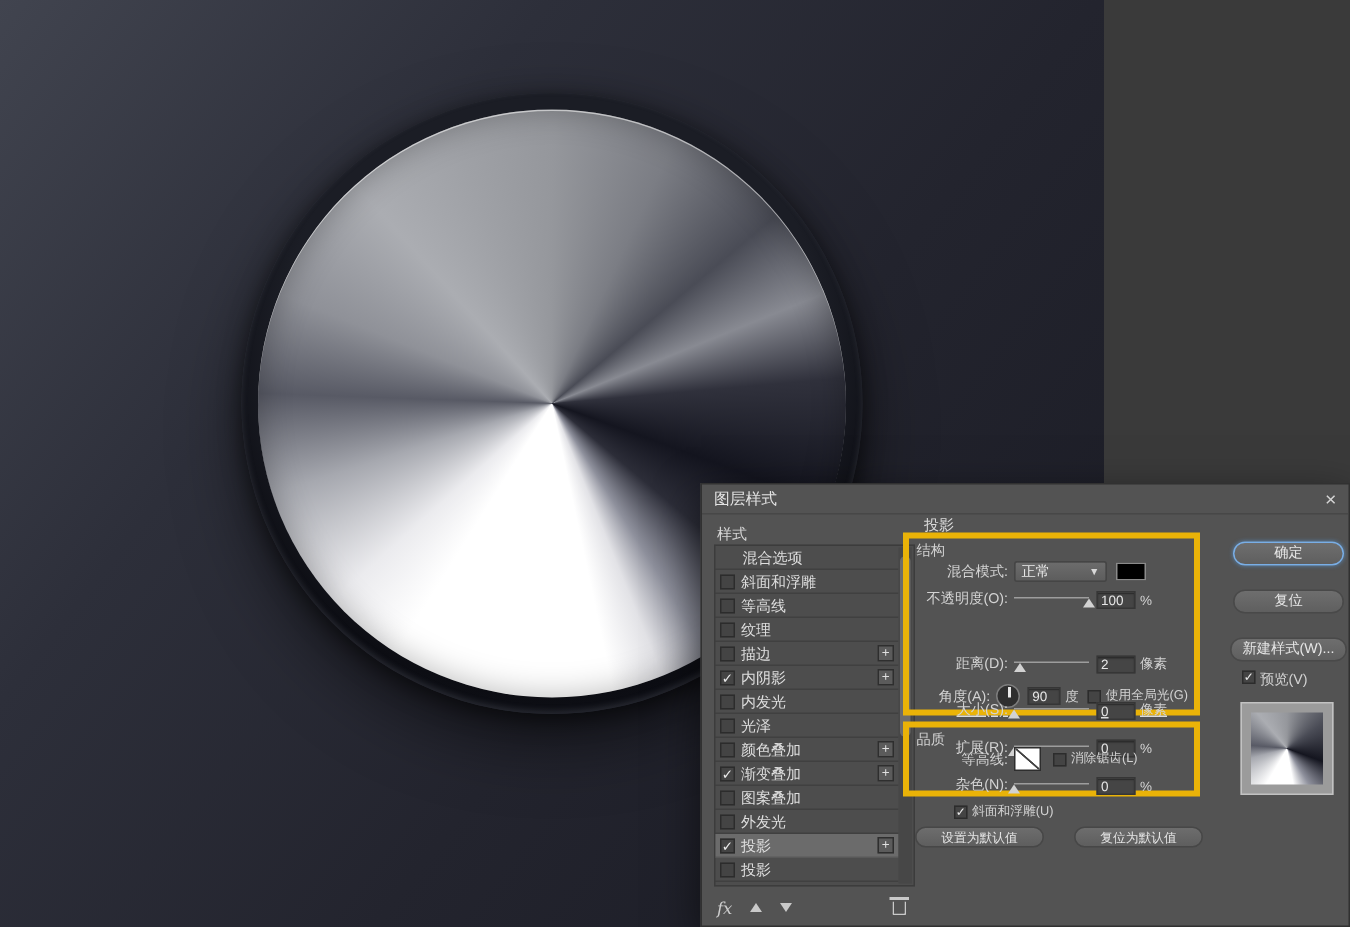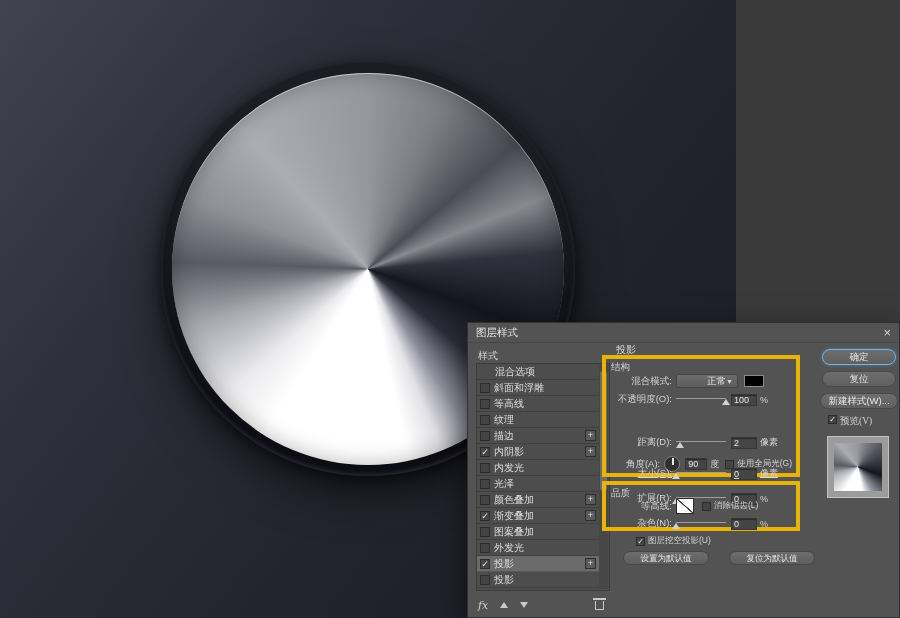--- a/index.html
+++ b/index.html
@@ -67,47 +67,47 @@
   .plabel { width:62px; text-align:right; margin-right:4px; color:#d3d3d3; font-size:9.5px; white-space:nowrap; }
   .strack { position:relative; width:50px; height:10px; flex:0 0 auto; }
   .strack::before { content:""; position:absolute; left:0; right:0; top:3px; height:1px; background:#9d9d9d; }
   .sthumb { position:absolute; top:4px; width:0; height:0; transform:translateX(-50%);
     border-left:4px solid transparent; border-right:4px solid transparent; border-bottom:6px solid #d2d2d2; }
   .vbox { width:26px; height:12px; margin-left:5px; background:#454545; border:1px solid #363636;
     box-shadow:inset 0 1px 1px rgba(0,0,0,.4); color:#e6e6e6; font-size:9px; line-height:11px;
     text-align:left; padding:0 2px; flex:0 0 auto; }
   .unit { margin-left:3px; font-size:9px; color:#d3d3d3; white-space:nowrap; }
   .dropdown { width:62px; height:14px; background:linear-gradient(#6c6c6c,#5d5d5d); border:1px solid #454545;
-    border-radius:2px; display:flex; align-items:center; padding:0 4px; flex:0 0 auto;text-align:right; }
+    border-radius:2px; display:flex; align-items:center; padding:0 4px; flex:0 0 auto; }
   .dropdown .ddtext { flex:1; font-size:9.5px; color:#eaeaea; }
   .dropdown .ddarrow { font-size:7px; color:#d8d8d8; }
   .swatch { width:20px; height:12px; margin-left:6px; background:#000; border:1px solid #8a8a8a; flex:0 0 auto; }
   .dial { position:relative; width:16px; height:16px; border-radius:50%; background:#2f2f2f;
     border:1px solid #7d7d7d; flex:0 0 auto; }
   .dial .needle { position:absolute; left:7px; top:1px; width:2px; height:7px; background:#e9e9e9; }
   .minicb { width:9px; height:9px; background:#444444; border:1px solid #2c2c2c; flex:0 0 auto;
     font-size:8px; line-height:8px; text-align:center; color:#eaeaea; }
   .minicb.checked::after { content:"✓"; }
   .cblabel { margin-left:3px; font-size:8.5px; color:#d3d3d3; white-space:nowrap; }
   .contour-thumb { width:18px; height:16px; background:
       linear-gradient(to top right, rgba(255,255,255,0) 46%, #444 48%, #444 52%, rgba(255,255,255,0) 54%), #ffffff;
     border:1px solid #2e2e2e; flex:0 0 auto; }
   .knockout-row { position:absolute; left:168px; top:212px; display:flex; align-items:center; }
-  .defaults-row { position:absolute; left:155px; top:228px; width:192px; display:flex; gap:20px; }
+  .defaults-row { position:absolute; left:142px; top:228px; width:192px; display:flex; gap:20px; }
   .small-btn { flex:1; height:14px; background:linear-gradient(#6d6d6d,#5e5e5e); border:1px solid #474747;
     border-radius:7px; color:#e4e4e4; font-size:8.5px; line-height:12px; text-align:center; white-space:nowrap; }
 
   
   .right-col { position:absolute; left:352px; top:22px; width:78px; }
-  .btn { display:block; width:74px; height:16px; margin:4px auto 6px auto;
+  .btn { display:block; width:74px; height:16px; margin:16px auto 6px auto;
     background:linear-gradient(#6e6e6e,#5f5f5f); border:1px solid #494949; border-radius:9px;
     color:#e6e6e6; font-size:9.5px; line-height:14px; text-align:center; }
   .btn.ok { border:1px solid #79aee6; box-shadow:0 0 3px rgba(90,160,230,.7); }
   .btn.wide { width:78px; }
-  .preview-row { display:flex; justify-content:flex-start; margin:4px 0 8px 8px;font-family:Liberation Serif, serif; }
+  .preview-row { display:flex; justify-content:flex-start; margin:4px 0 8px 8px; }
   .preview-thumb { width:62px; height:62px; margin-left:7px; background:#9b9b9b; border:1px solid #c2c2c2;
     display:flex; align-items:center; justify-content:center; }
   .mini-disc { width:48px; height:48px;
     background:conic-gradient(from 0deg,
       #95979c 0deg, #4a4c56 55deg, #14151f 110deg, #8e909c 148deg, #ffffff 170deg,
       #ffffff 210deg, #a6a8af 255deg, #585a65 275deg, #abadb2 320deg, #95979c 360deg); }
 </style>
 </head>
 <body>
 
@@ -276,21 +276,21 @@
         <span class="strack">
           <span class="sthumb" style="left: 0%;"></span>
         </span>
         <span class="vbox">0</span>
         <span class="unit">%</span>
       </div>
     </div>
 
     <div class="knockout-row">
       <span class="minicb checked"></span>
-      <span class="cblabel">图层挖空投影(U)</span>
+      <span class="cblabel">斜面和浮雕(U)</span>
     </div>
 
     <div class="defaults-row">
       <span class="small-btn">设置为默认值</span>
       <span class="small-btn">复位为默认值</span>
     </div>
 
     <div class="right-col">
       <span class="btn ok">确定</span>
       <span class="btn">复位</span>

